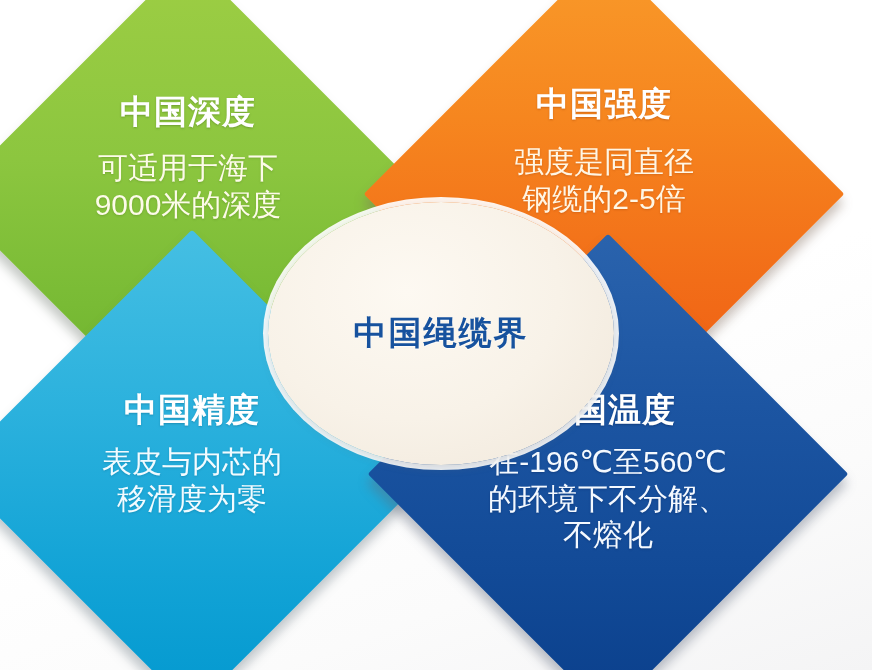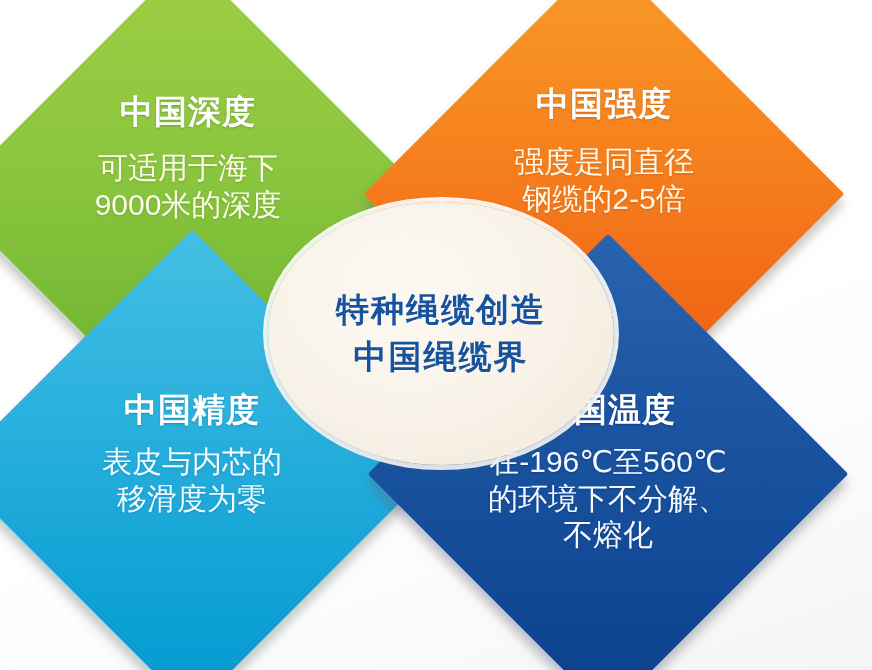--- a/index.html
+++ b/index.html
@@ -210,17 +210,16 @@
     <div class="face"></div>
     <div class="content">
       <div class="dm-title">中国温度</div>
       <div class="dm-body">在-196℃至560℃
 的环境下不分解、
 不熔化</div>
     </div>
   </div>
 
   <div id="center-ellipse">
-    <div class="ce-line">特种绳缆创造</div>
     <div class="ce-line">中国绳缆界</div>
   </div>
 
 </div>
 
 </body></html>

